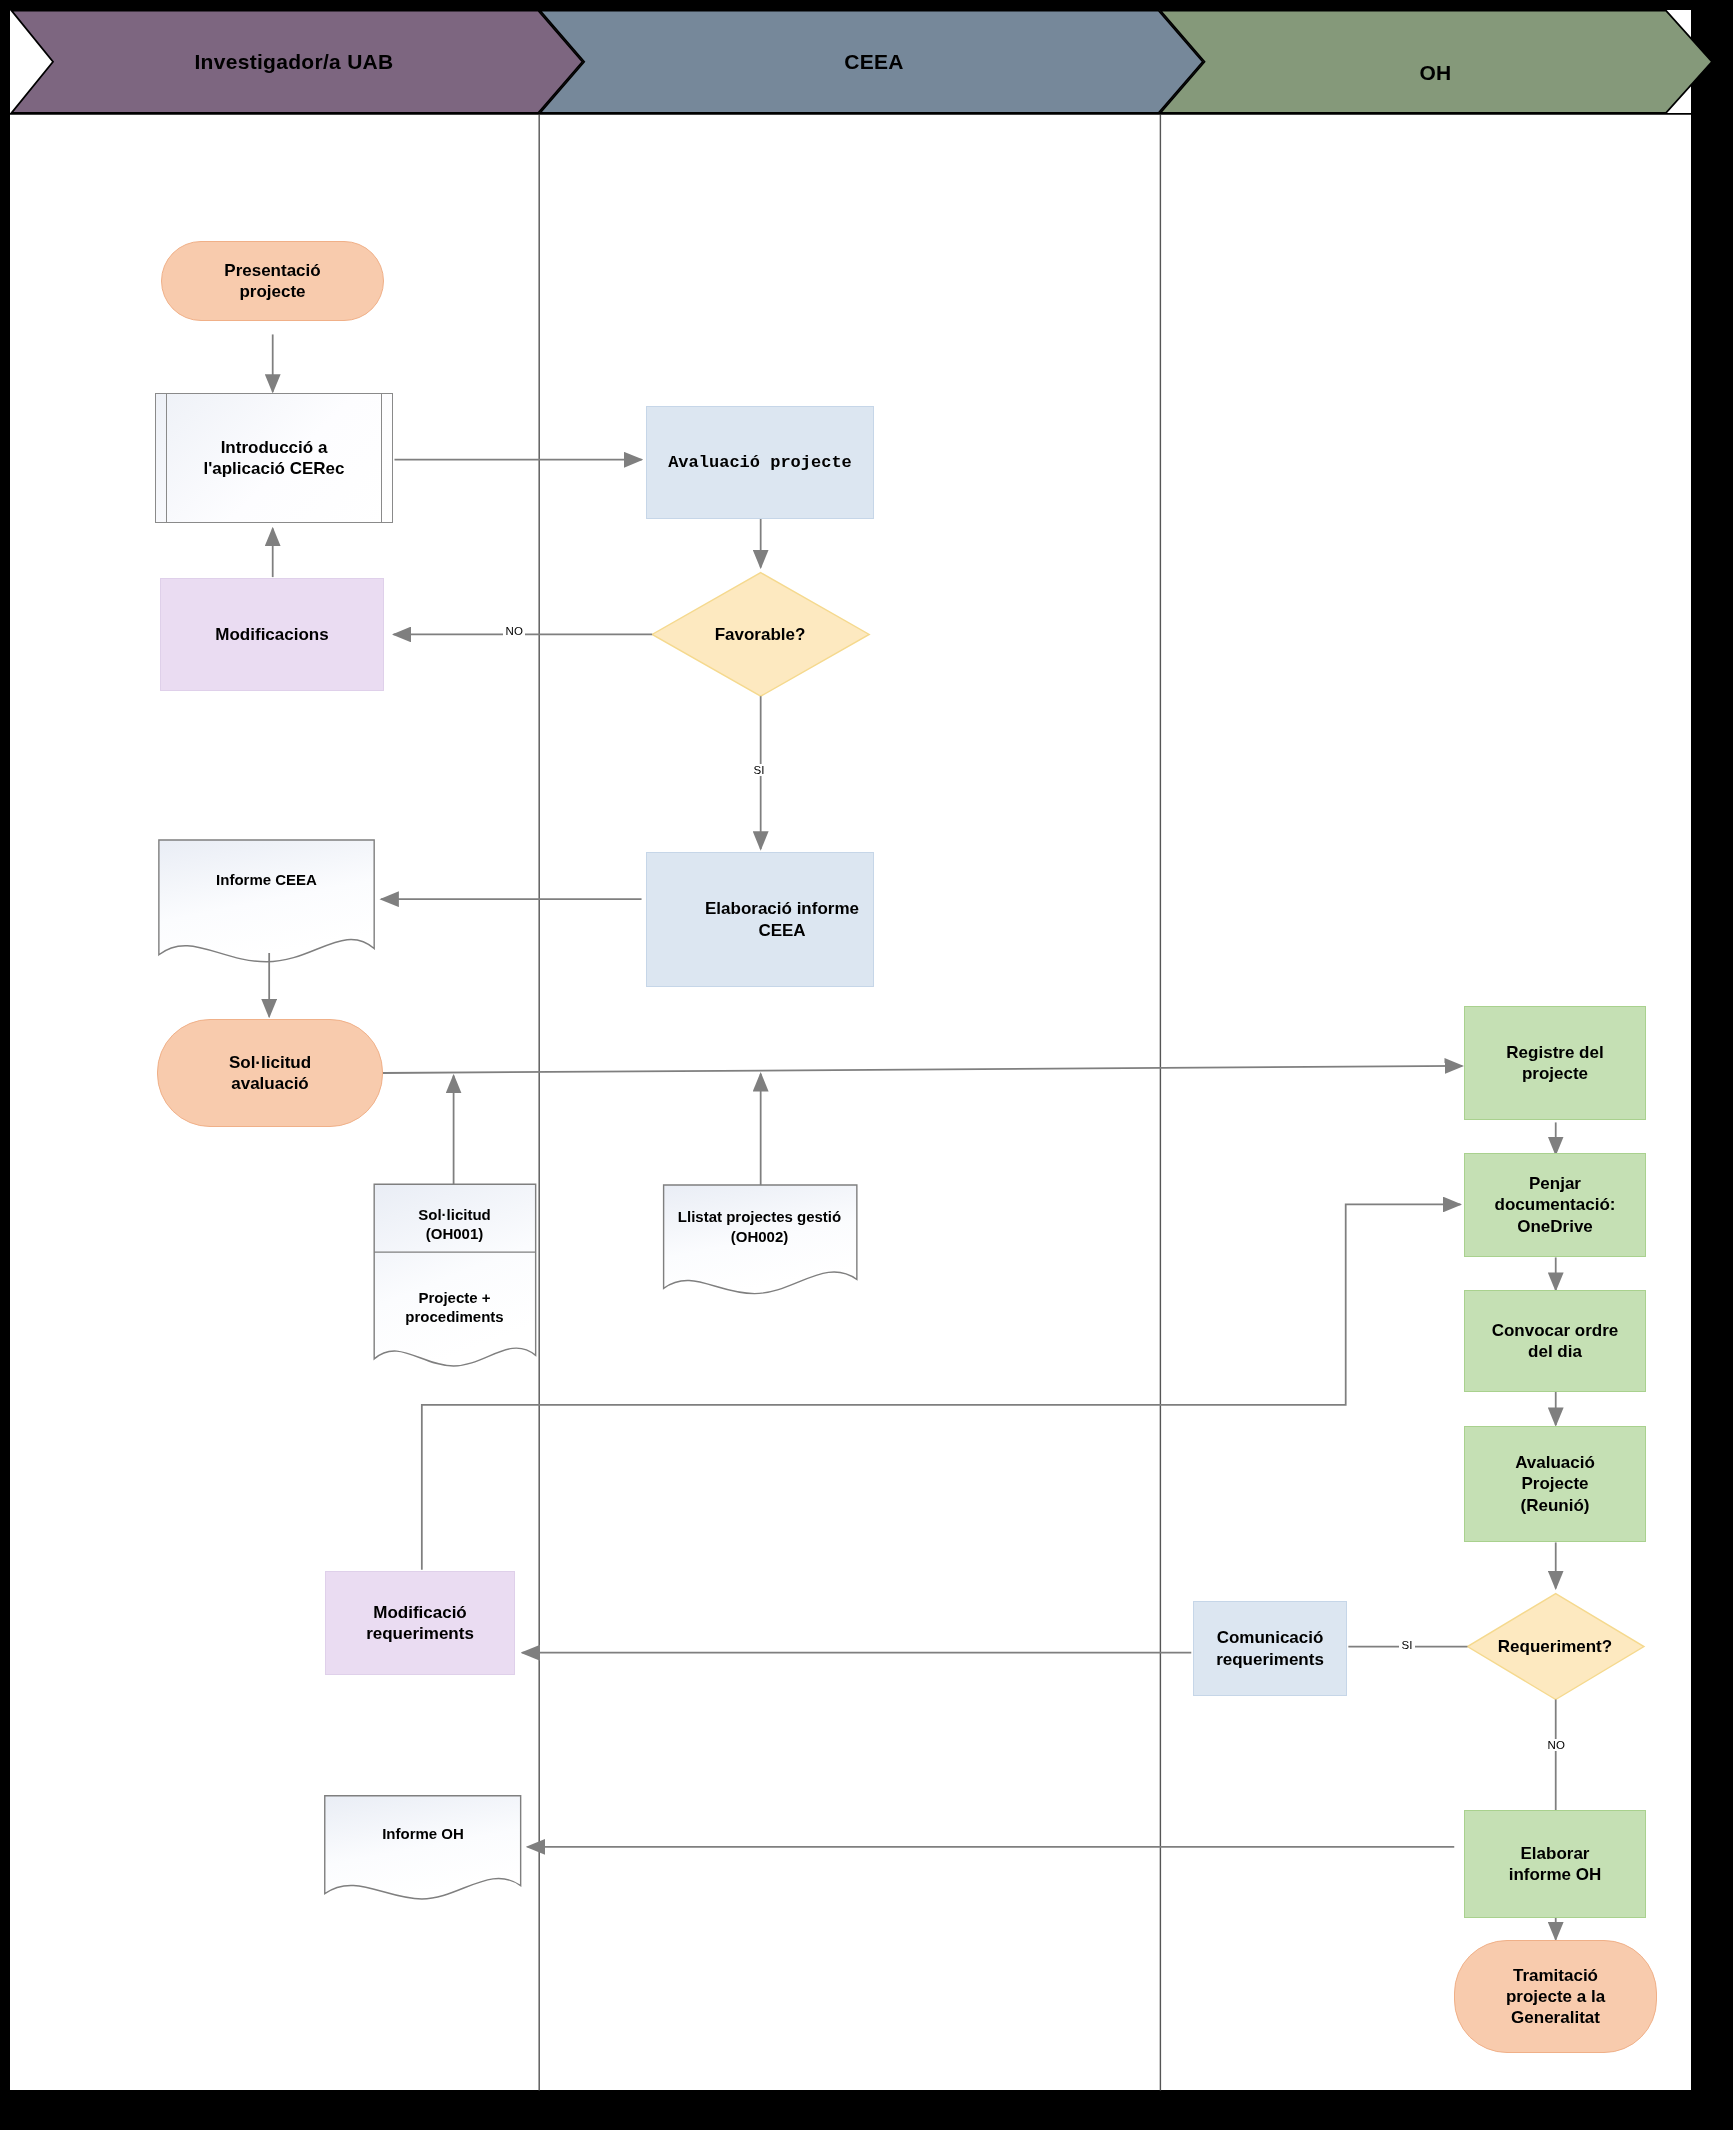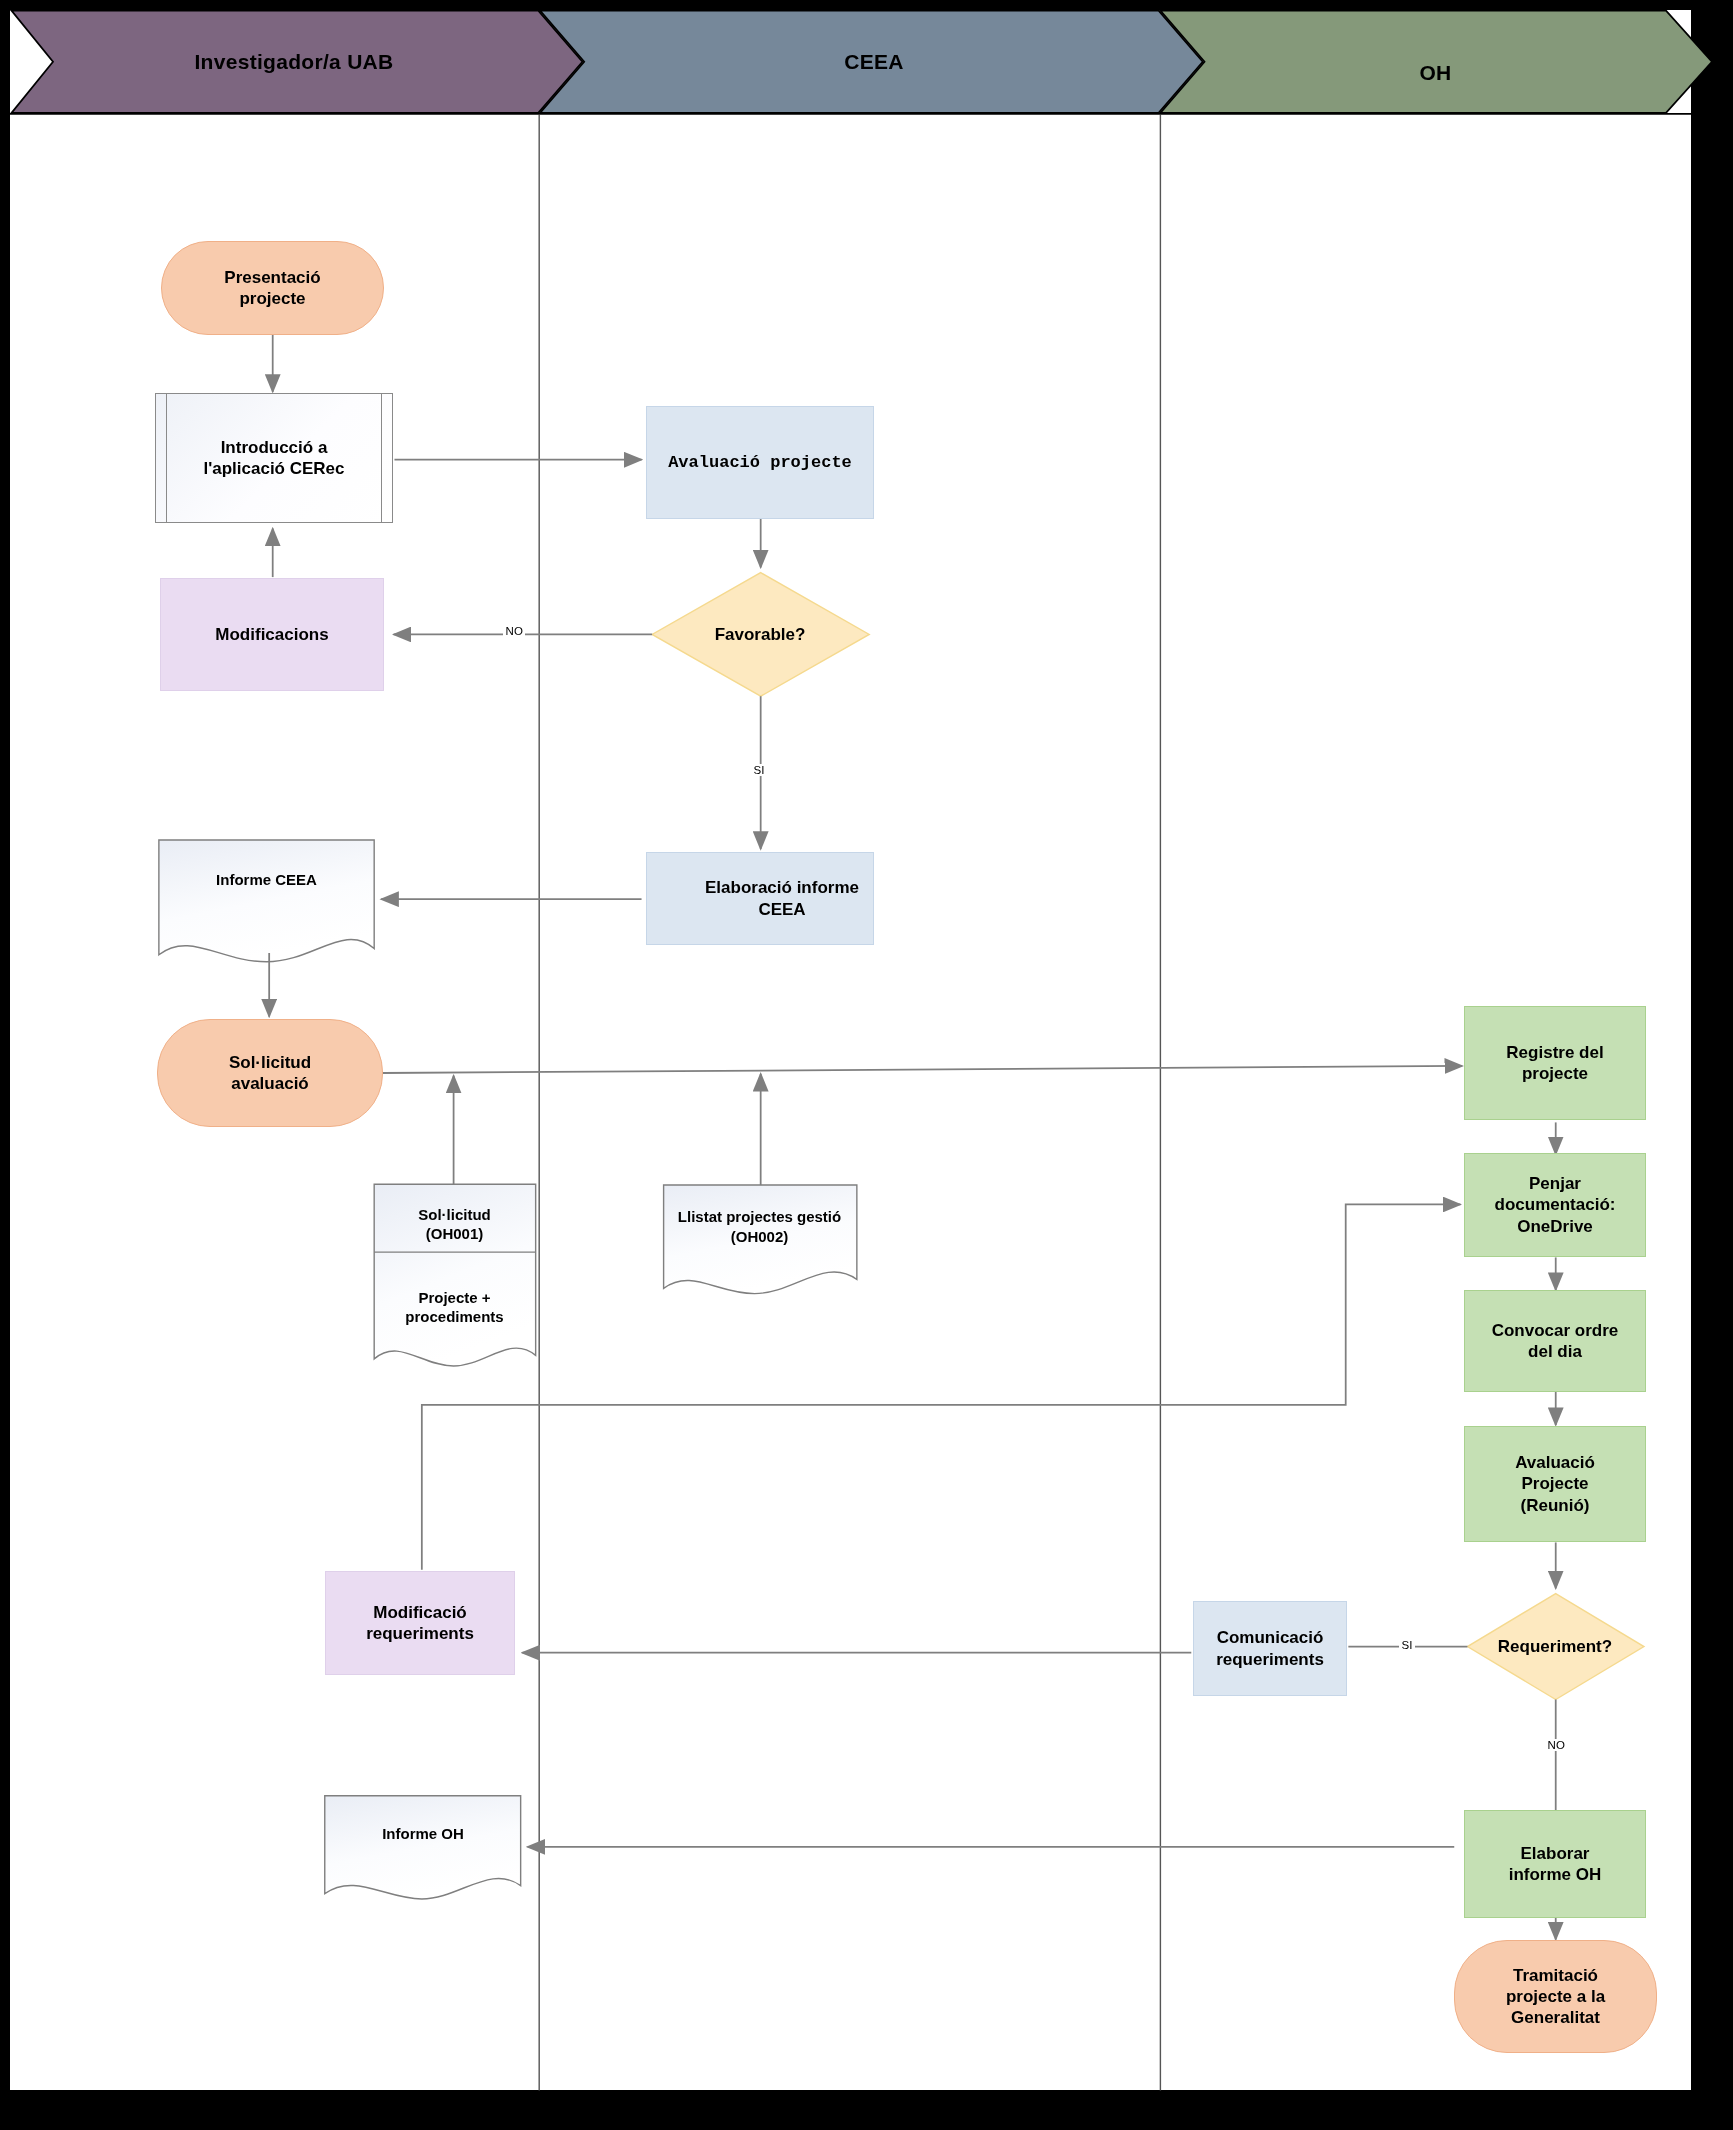--- a/index.html
+++ b/index.html
@@ -103,21 +103,21 @@
 
     <path d="M1648,2093 L598,2093" fill="none" stroke="#7f7f7f" stroke-width="2" marker-end="url(#arrow)"></path>
 
     <line x1="1763" y1="2135" x2="1763" y2="2198" stroke="#7f7f7f" stroke-width="2" marker-end="url(#arrow)"></line>
   </svg>
 
   <div class="lane-title" style="left:11.5px;top:10.6px;width:565px;height:102px;">Investigador/a UAB</div>
   <div class="lane-title" style="left:565px;top:10.6px;width:618px;height:102px;">CEEA</div>
   <div class="lane-title" style="left:1182px;top:10.6px;width:507px;height:125px;">OH</div>
 
-  <div class="node term" style="left:161px;top:241px;width:223px;height:94px;flex-direction:column;">
+  <div class="node term" style="left:161px;top:241px;width:223px;height:80px;flex-direction:column;">
     <span>Presentació</span>
     <span>projecte</span>
   </div>
 
   <div class="node predef" style="left:155px;top:393px;width:238px;height:130px;flex-direction:column;">
     <span class="bar l"></span>
     <span class="bar r"></span>
     <span>Introducció a</span>
     <span>l'aplicació CERec</span>
   </div>
@@ -144,21 +144,21 @@
     <span>Modificació</span>
     <span>requeriments</span>
   </div>
 
   <div class="doc-label" style="left:325px;top:1824px;width:196px;height:35px;">Informe OH</div>
 
   <div class="node proc-blue" style="left:646px;top:406px;width:228px;height:113px;font-family:Liberation Mono, monospace;">Avaluació projecte</div>
 
   <div class="diamond-label" style="left:672px;top:617px;width:176px;height:35px;">Favorable?</div>
 
-  <div class="node proc-blue" style="left:646px;top:852px;width:228px;height:93px;flex-direction:column;padding-left:44px;">
+  <div class="node proc-blue" style="left:646px;top:852px;width:228px;height:135px;flex-direction:column;padding-left:44px;">
     <span>Elaboració informe</span>
     <span>CEEA</span>
   </div>
 
   <div class="doc-label" style="left:663px;top:1202px;width:193px;height:49px;flex-direction:column;align-items:center;">
     <span>Llistat projectes gestió</span>
     <span>(OH002)</span>
   </div>
 
   <div class="node proc-blue" style="left:1193px;top:1601px;width:154px;height:95px;flex-direction:column;">

